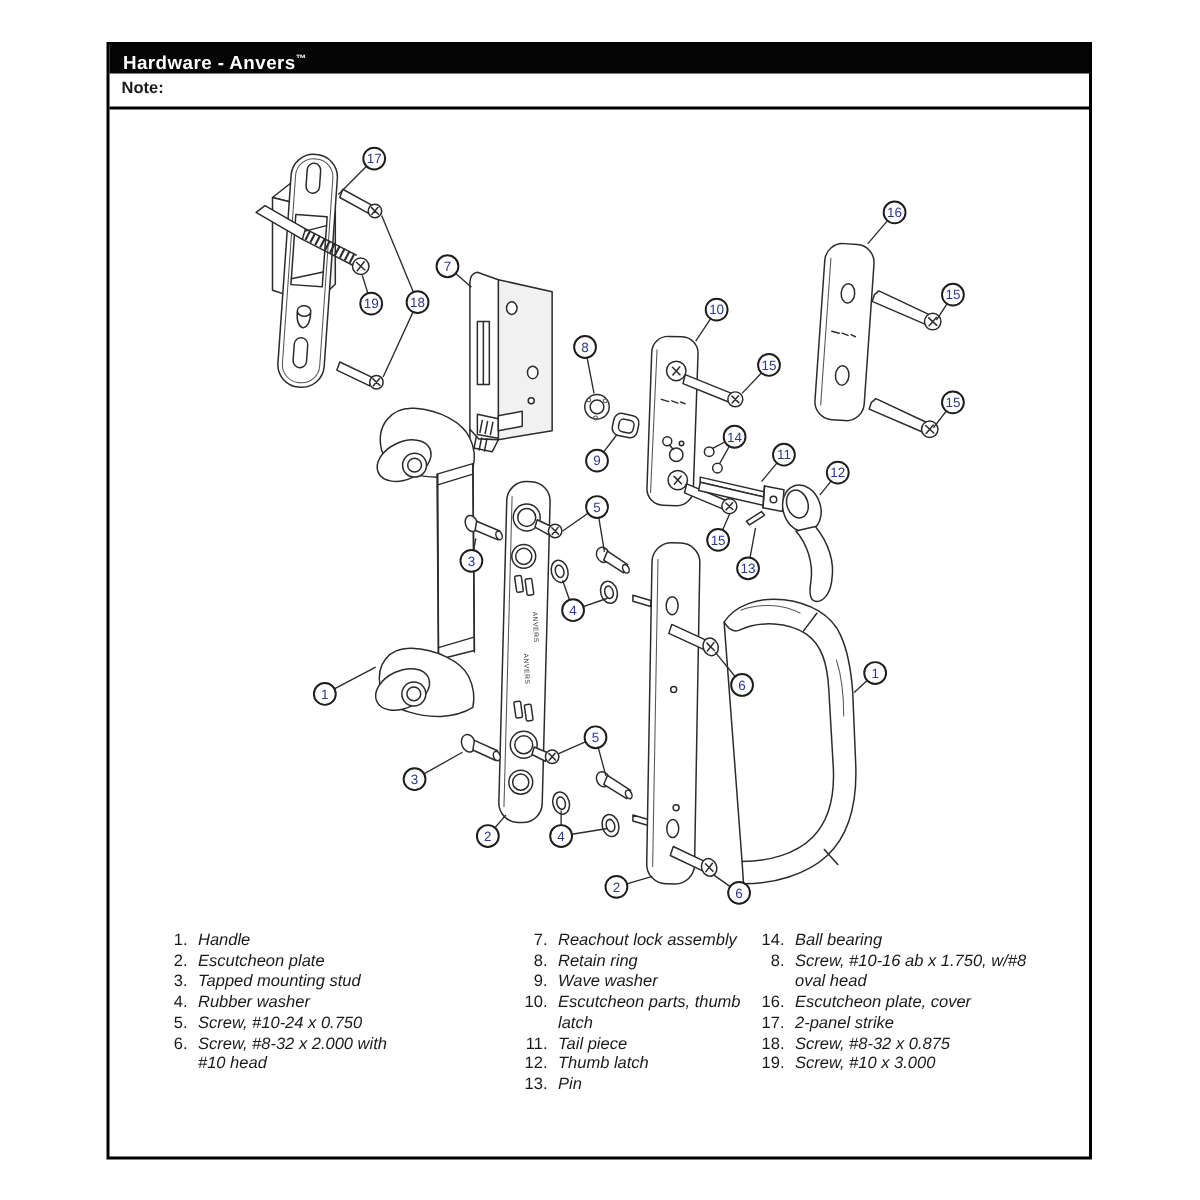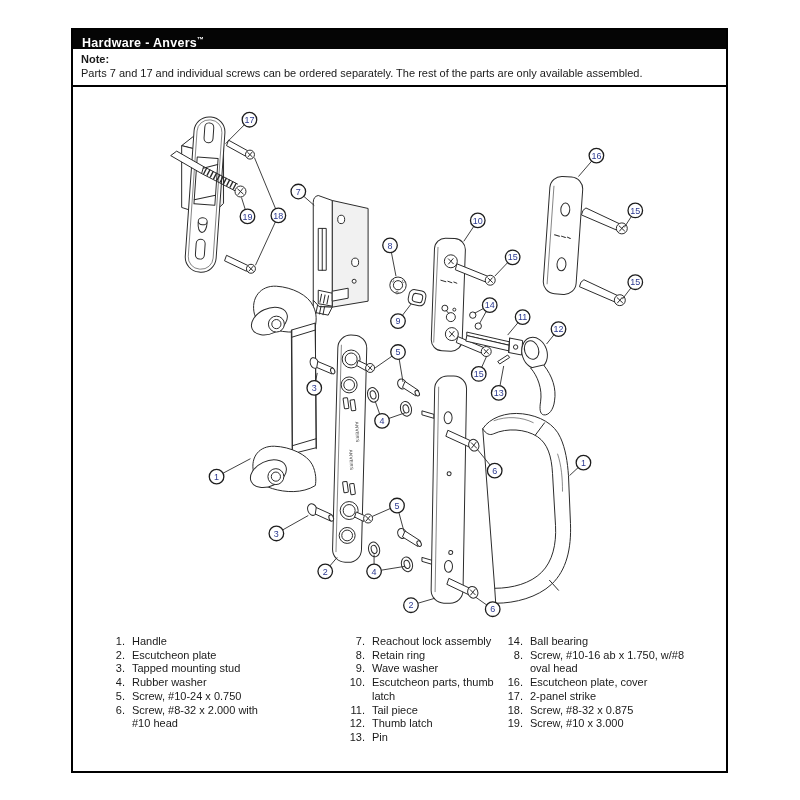--- a/index.html
+++ b/index.html
@@ -21,34 +21,33 @@
   .leader{stroke:#2b2b2b;stroke-width:.9;fill:none;}
   .callout-circle{fill:#fff;stroke:#1d1d1d;stroke-width:1.3;}
   .engrave{font-size:4.5px;letter-spacing:.4px;fill:#333;}
   .parts{display:flex;font-size:11px;line-height:13.7px;padding:8px 0 0 0;}
   .pl-col{display:flex;flex-direction:column;}
   .pl-col0{margin-left:30px;width:240px;}
   .pl-col1{width:158px;}
   .pl-col2{width:210px;}
   .pl-item{display:flex;}
   .pl-num{display:inline-block;min-width:22px;text-align:right;margin-right:7px;flex:none;}
-  .pl-text{display:inline-block;}
+  .pl-text{display:inline-block;font-style:italic;}
 </style>
 </head>
 <body>
 
 <div class="frame">
 
   <div class="titlebar">
     <span>Hardware - Anvers</span><sup>™</sup>
   </div>
 
   <div class="note">
     <span class="note-label">Note:</span>
-    <span class="note-text">Parts 7 and 17 and individual screws can be ordered separately. The rest of the parts are only available assembled.</span>
   </div>
 
   <div class="diagram">
   <svg viewBox="70 83 655 540" preserveAspectRatio="xMidYMid meet">
 
     <g>
       <path class="fw" d="M179,141 L193,130 L221,137 L207,148 Z"></path>
       <path class="fw" d="M179,141 L179,203 L207,212 L207,148 Z"></path>
       <path class="fg" d="M207,148 L221,137 L221,199 L207,212 Z"></path>
     </g>

